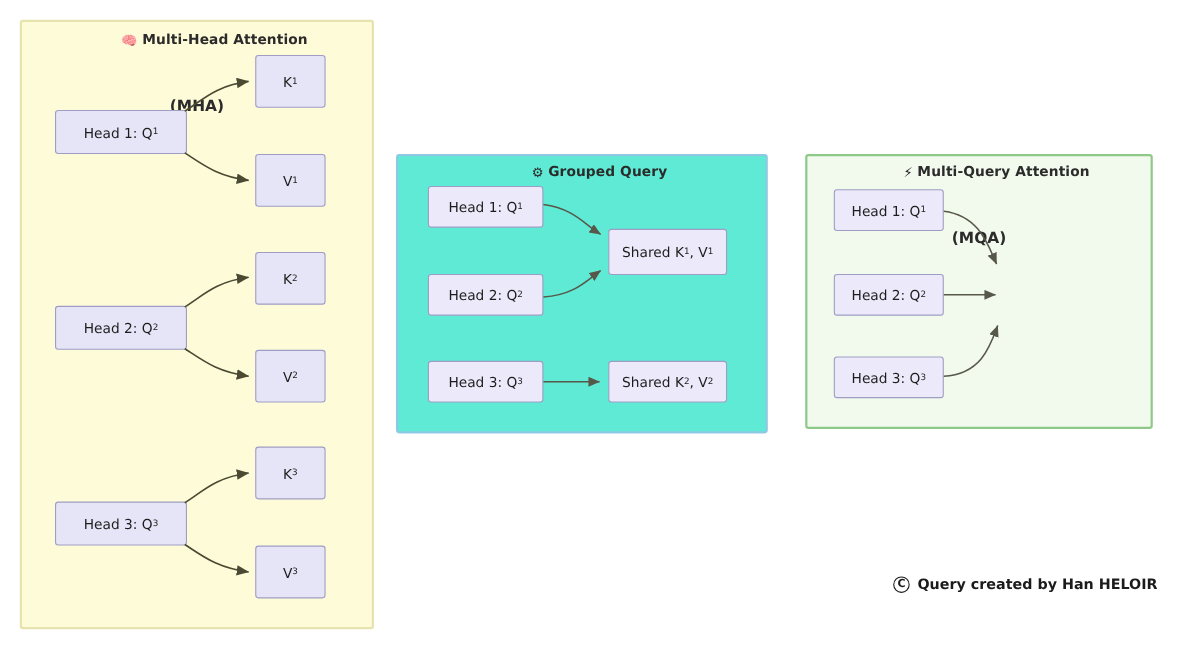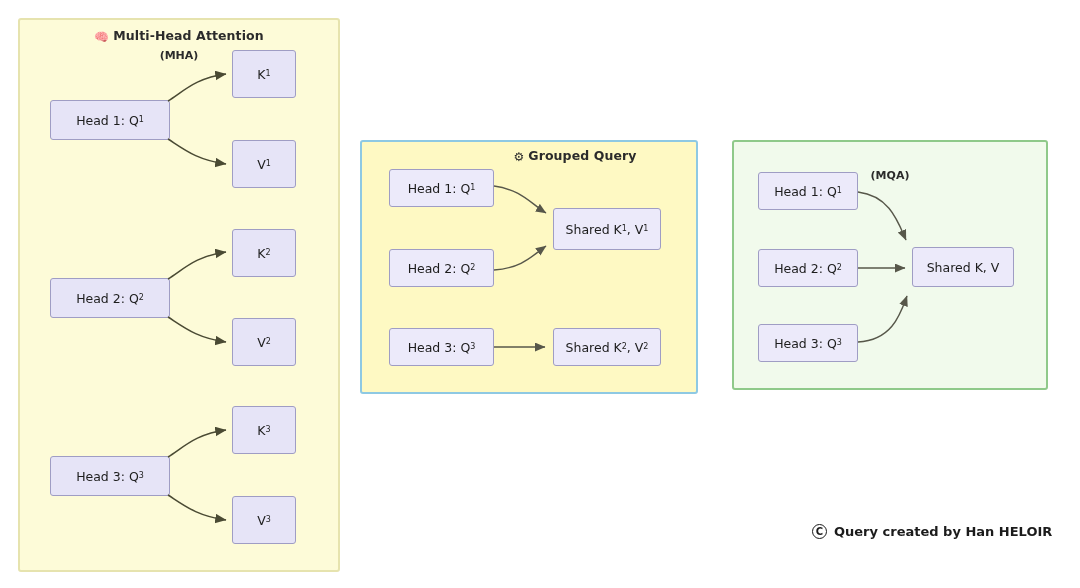--- a/index.html
+++ b/index.html
@@ -22,54 +22,55 @@
     position: absolute;
     border-radius: 3px;
   }
   .panel-mha {
     left: 18px; top: 18px; width: 322px; height: 554px;
     background: #fdfbd8;
     border: 2px solid #e6e3ae;
   }
   .panel-gqa {
     left: 360px; top: 140px; width: 338px; height: 254px;
-    background: #fef9c3;
+    background: #5eead4;
     border: 2px solid #8ec9e3;
-    padding-left: 46px;
   }
   .panel-mqa {
     left: 732px; top: 140px; width: 316px; height: 250px;
     background: #f1faec;
     border: 2px solid #8fc98a;
   }
 
   
   .panel-title {
     position: absolute;
     width: 100%;
     text-align: center;
     font-size: 12.5px;
     font-weight: bold;
     color: #2b2b2b;
     letter-spacing: .1px;
     line-height: 16px;
+    margin-left: 16px;
   }
   .panel-title .emoji {
     font-size: 12px;
     margin-right: 4px;
     vertical-align: -1px;
   }
   .panel-sub {
     position: absolute;
     width: 100%;
     text-align: center;
-    font-size: 11px;
+    font-size: 14px;
     font-weight: bold;
     color: #2b2b2b;
     line-height: 16px;
+    margin-top: 41px;
   }
   .title-mha { top: 8px; }
   .sub-mha   { top: 28px; }
   .title-gqa { top: 6px; }
   .sub-gqa   { top: 26px; }
   .title-mqa { top: 6px; }
   .sub-mqa   { top: 26px; }
 
   
   .node {
@@ -200,37 +201,37 @@
       <sub>1</sub>
   </div>
   <div class="node node-light" style="left:553px; top:328px; width:108px; height:38px;">
     <span>Shared K</span>
       <sub>2</sub>
       <span>, V</span>
       <sub>2</sub>
   </div>
 
   <div class="panel panel-mqa">
+    <div class="panel-title title-mqa">
+      <span class="emoji">⚡</span><span>Multi-Query Attention</span>
+    </div>
     <div class="panel-sub sub-mqa">(MQA)</div>
   </div>
 
   <div class="node node-light" style="left:758px; top:172px; width:100px; height:38px;">
     <span>Head 1: Q</span>
       <sub>1</sub>
   </div>
   <div class="node node-light" style="left:758px; top:249px; width:100px; height:38px;">
     <span>Head 2: Q</span>
       <sub>2</sub>
   </div>
   <div class="node node-light" style="left:758px; top:324px; width:100px; height:38px;">
     <span>Head 3: Q</span>
       <sub>3</sub>
-  </div>
-  <div class="node node-light" style="left:912px; top:247px; width:102px; height:40px;">
-    <span>Shared K, V</span>
   </div>
 
   <svg id="arrows" viewBox="0 0 1080 588">
     <defs>
       <marker id="ah" markerWidth="9" markerHeight="9" refX="7.2" refY="3.2" orient="auto" markerUnits="strokeWidth">
         <path d="M0,0 L7.5,3.2 L0,6.4 z" fill="#4a4a33"></path>
       </marker>
       <marker id="ah2" markerWidth="9" markerHeight="9" refX="7.2" refY="3.2" orient="auto" markerUnits="strokeWidth">
         <path d="M0,0 L7.5,3.2 L0,6.4 z" fill="#57574a"></path>
       </marker>

